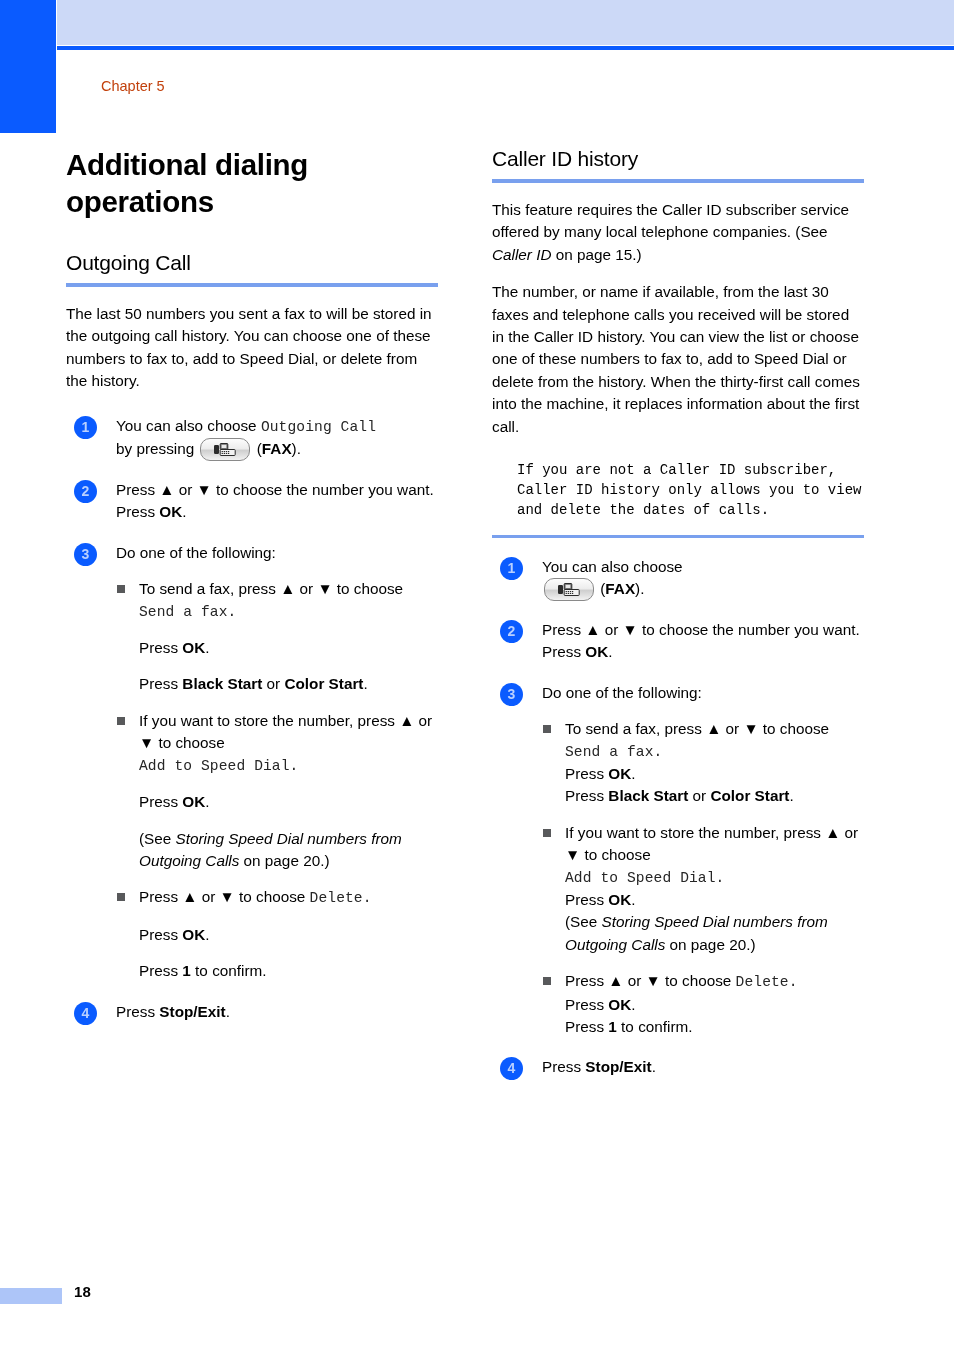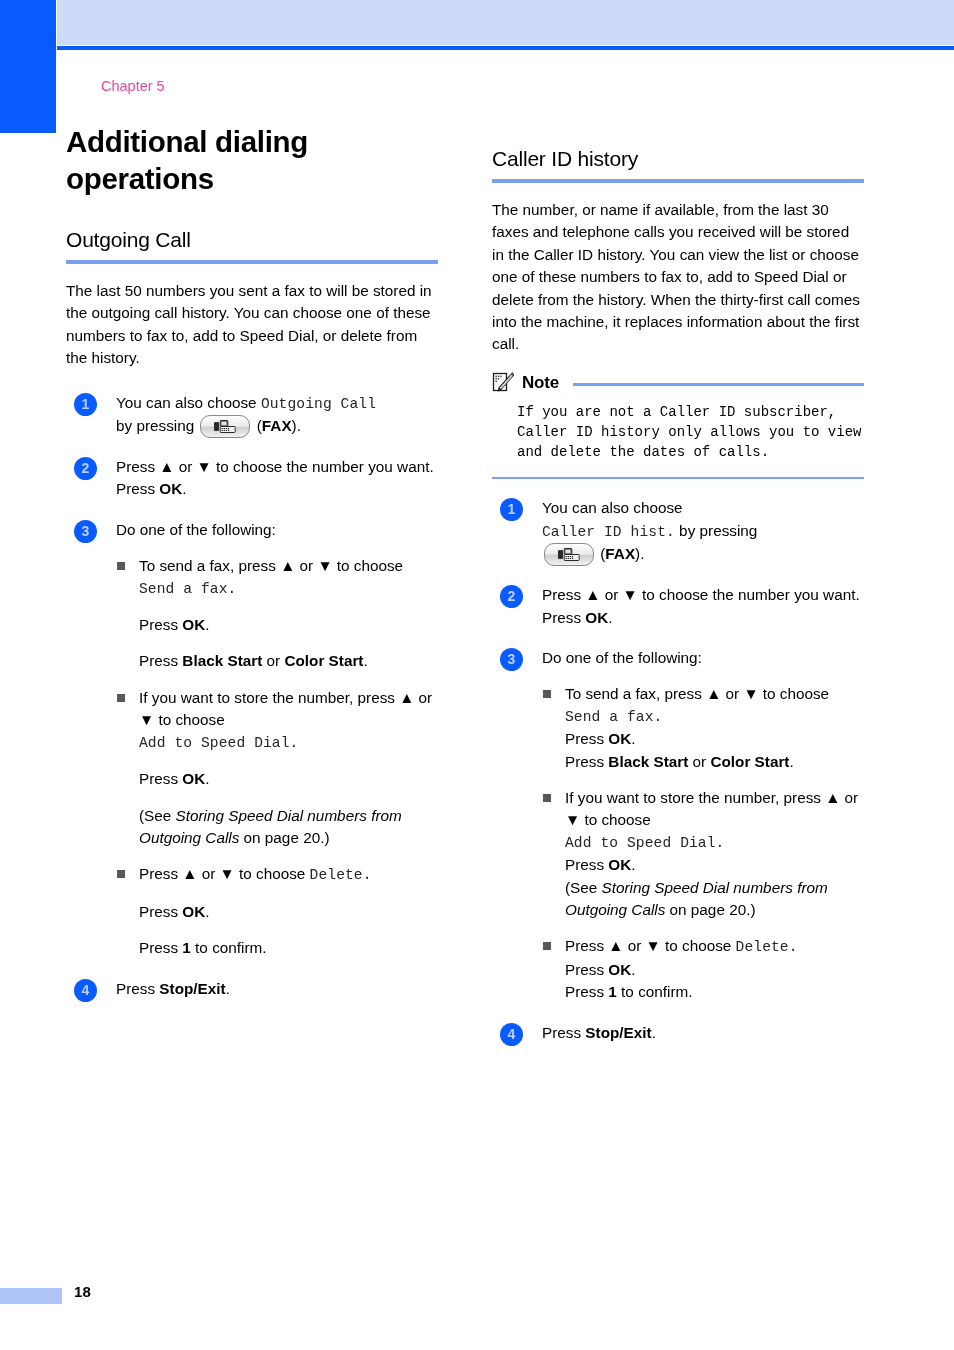--- a/index.html
+++ b/index.html
@@ -55,27 +55,27 @@
     top: 1283px;
     font-size: 15px;
     font-weight: bold;
     letter-spacing: .2px;
   }
   .chapter-label {
     position: absolute;
     left: 101px;
     top: 78px;
     font-size: 14.5px;
-    color: #ec4899;
+    color: #c2410c;
   }
 
   
   .col {
     position: absolute;
-    top: 123px;
+    top: 146px;
     width: 372px;
   }
   .col-left  { left: 66px; }
   .col-right { left: 492px; top: 138px; }
 
   
   h1.chapter-title {
     font-size: 29.5px;
     line-height: 37px;
     font-weight: bold;
@@ -323,53 +323,35 @@
 
 </div>
 
 <div class="col col-right">
 
   <div class="right-head-pad">
     <h2 class="section-title">Caller ID history</h2>
     <div class="rule-thick"></div>
   </div>
 
+  <p class="body">
+    <span>This feature requires the Caller ID subscriber service offered by many local telephone companies. (See </span><span class="it">Caller ID</span><span> on page 15.)</span>
+  </p>
 
   <p class="body">The number, or name if available, from the last 30 faxes and telephone calls you received will be stored in the Caller ID history. You can view the list or choose one of these numbers to fax to, add to Speed Dial or delete from the history. When the thirty-first call comes into the machine, it replaces information about the first call.</p>
 
   <div class="note">
-    <div class="note-head">
-      <svg class="note-icon" viewBox="0 0 22 22">
-        <rect x="1.5" y="1.5" width="13" height="17" fill="#ffffff" stroke="#1a1a1a" stroke-width="1.3"></rect>
-        <g fill="#4a4a4a">
-          <rect x="3.4" y="3.6" width="1.5" height="1.5"></rect>
-            <rect x="5.8" y="3.6" width="1.5" height="1.5"></rect>
-            <rect x="8.2" y="3.6" width="1.5" height="1.5"></rect>
-          <rect x="3.4" y="6.1" width="1.5" height="1.5"></rect>
-            <rect x="5.8" y="6.1" width="1.5" height="1.5"></rect>
-          <rect x="3.4" y="8.6" width="1.5" height="1.5"></rect>
-        </g>
-        <polygon points="20.3,1.1 21.6,3.0 9.2,17.0 6.6,18.9 7.1,15.6" fill="#ffffff" stroke="#1a1a1a" stroke-width="1.2" stroke-linejoin="round"></polygon>
-        <polygon points="19.2,2.4 20.5,4.3 10.2,15.9 8.4,16.9" fill="#c9c9c9"></polygon>
-        <polygon points="6.6,18.9 7.1,15.6 8.6,17.1" fill="#1a1a1a"></polygon>
-      </svg>
-      <span class="note-title">Note</span>
-      <span class="note-head-rule"></span>
-    </div>
     <div class="note-body">If you are not a Caller ID subscriber, Caller ID history only allows you to view and delete the dates of calls.</div>
     <div class="note-bottom-rule"></div>
   </div>
 
   <div class="step after-note">
     <div class="num">1</div>
     <div class="stext">
       <span class="ln">You can also choose</span>
-      <span class="ln">
-        <span class="mono">Caller ID hist.</span><span> by pressing</span>
-      </span>
       <span class="ln" style="display:block;">
         <span class="faxkey"><svg class="glyph" viewBox="0 0 22 13">
               <rect x="0" y="2" width="5" height="9" rx="1.2" fill="#2b2b2b"></rect>
               <rect x="6.2" y="0.5" width="7.6" height="6" rx="0.8" fill="#6f6f6f" stroke="#2b2b2b" stroke-width="1"></rect>
               <rect x="7.6" y="1.8" width="4.8" height="3.2" fill="#e8e8e8"></rect>
               <rect x="6.2" y="6.5" width="15" height="6" rx="0.8" fill="#f2f2f2" stroke="#2b2b2b" stroke-width="1"></rect>
               <g fill="#2b2b2b">
                 <rect x="7.6" y="8" width="1.3" height="1.1"></rect>
                 <rect x="9.7" y="8" width="1.3" height="1.1"></rect>
                 <rect x="11.8" y="8" width="1.3" height="1.1"></rect>

